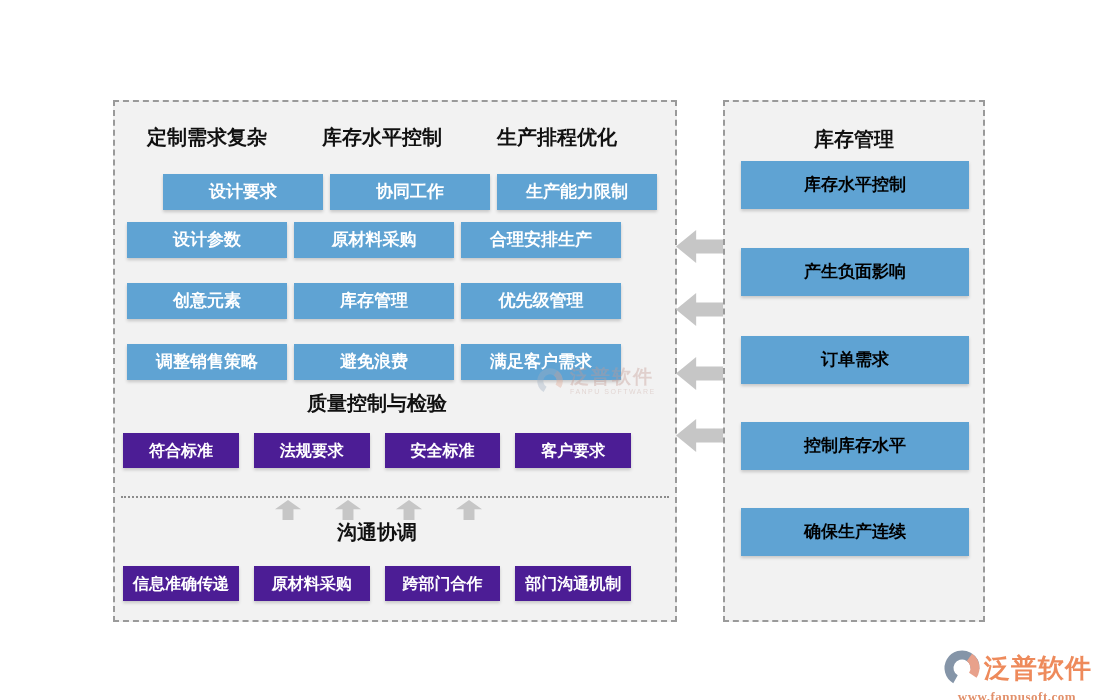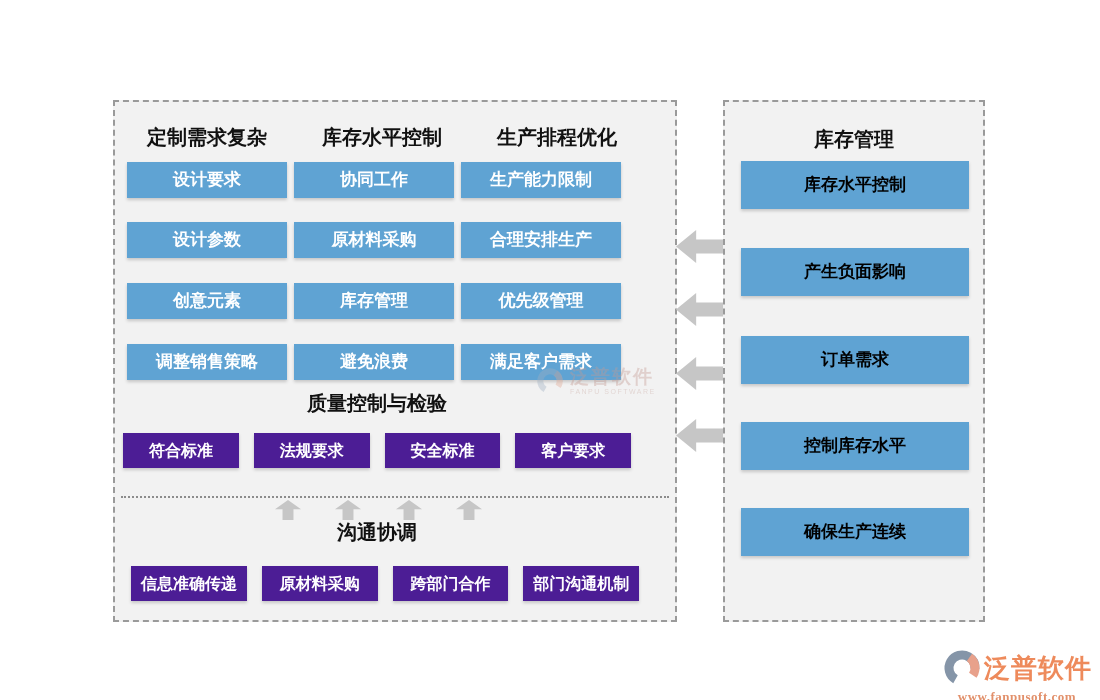--- a/index.html
+++ b/index.html
@@ -19,35 +19,35 @@
   }
   .main-panel { left:113px; top:100px; width:564px; height:522px; }
   .side-panel { left:723px; top:100px; width:262px; height:522px; }
 
   .col-headers { position:absolute; top:22px; left:12px; display:flex; gap:15px; }
   .col-header {
     width:160px; text-align:center; font-size:20px; font-weight:bold; color:#111;
     white-space:nowrap;
   }
   .blue-row { position:absolute; left:12px; display:flex; gap:7px; }
-  .row-1 { top:60px; } .row-2 { top:120px; } .row-3 { top:181px; } .row-4 { top:242px; }
+  .row-1 { top:72px;margin-left:36px; } .row-2 { top:120px; } .row-3 { top:181px; } .row-4 { top:242px; }
   .blue-box {
     width:160px; height:36px; line-height:36px; text-align:center;
     background:#5fa3d3; color:#ffffff; font-size:17px; font-weight:bold;
     box-shadow:0 2px 3px rgba(0,0,0,0.18); white-space:nowrap; overflow:hidden;
   }
   .section-header {
     position:absolute; left:8px; width:508px; text-align:center;
     font-size:20px; font-weight:bold; color:#111;
   }
   .q-header { top:288px; }
   .comm-header { top:417px; }
   .orange-row { position:absolute; left:8px; width:508px; display:flex; gap:15px; }
   .q-row { top:331px; }
-  .comm-row { top:464px;margin-left:8px; }
+  .comm-row { top:464px; }
   .orange-box {
     flex:1; height:35px; line-height:35px; text-align:center;
     background:#4c1d95; color:#ffffff; font-size:16px; font-weight:bold;
     box-shadow:0 2px 3px rgba(0,0,0,0.18); white-space:nowrap; overflow:hidden;
   }
   .dot-sep {
     position:absolute; top:394px; left:6px; right:6px; height:0;
     border-top:2px dotted #8c8c8c;
   }
   .up-arrow {

